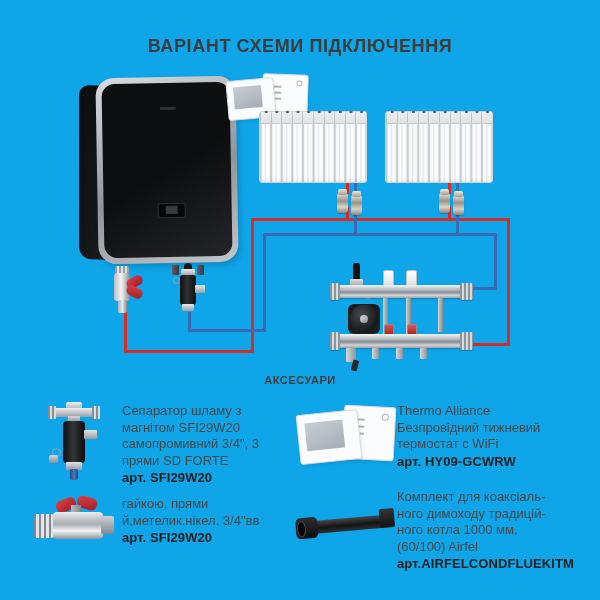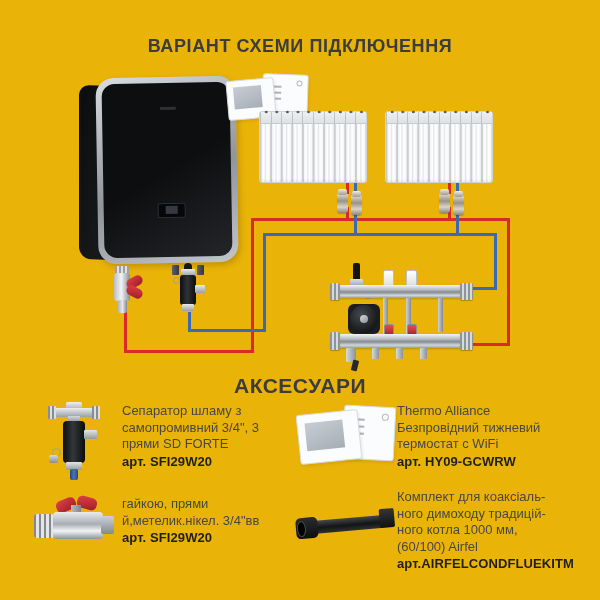--- a/index.html
+++ b/index.html
@@ -1,21 +1,21 @@
 <!DOCTYPE html>
 <html style="--supply: #d92a2a; --return: #3b6ab5;"><head>
 <meta charset="utf-8">
 <style>
   html,body{margin:0;padding:0;}
   body{font-family:"Liberation Sans", sans-serif; background:#fff;}
-  #canvas{position:relative;width:600px;height:600px;background:#eab308;overflow:hidden;margin:0 auto;}
+  #canvas{position:relative;width:600px;height:600px;background:#0ea5e9;overflow:hidden;margin:0 auto;}
 
   .hdr{position:absolute;left:0;width:600px;text-align:center;color:#3c3c3c;font-weight:700;}
   #title{top:36px;font-size:18px;letter-spacing:.6px;}
-  #acc-title{top:374px;font-size:21px;letter-spacing:.5px;}
+  #acc-title{top:374px;font-size:11px;letter-spacing:.5px;}
 
   
   .pp{position:absolute;}
   .red{background:var(--supply,#d92a2a);}
   .blue{background:var(--return,#3b6ab5);}
 
   
   .boiler-side{position:absolute;left:79px;top:86px;width:66px;height:174px;border-radius:10px 0 0 12px;
     background:linear-gradient(100deg,#0b0c0d,#202225 85%);transform:skewY(2deg);}
   .boiler-front{position:absolute;left:97px;top:77px;width:140px;height:186px;border-radius:18px;
@@ -231,20 +231,21 @@
       <i class="asep-neck"></i>
       <i class="asep-body"></i>
       <i class="asep-side"></i>
       <i class="asep-bot"></i>
       <i class="asep-blue"></i>
       <i class="asep-chain"></i>
       <i class="asep-cap"></i>
     </div>
     <div class="acc-text" style="left:122px;top:403px">
       <span class="t-line">Сепаратор шламу з</span>
+      <span class="t-line">магнітом SFI29W20</span>
       <span class="t-line">самопромивний 3/4", 3</span>
       <span class="t-line">прями SD FORTE</span>
       <span class="t-art">арт. SFI29W20</span>
     </div>
   </div>
 
   <div>
     <div>
       <div class="tst-unit" style="left:343px;top:406px;width:50px;height:52px;transform:rotate(3deg)">
         <i class="tst-line" style="left:9px;top:12px;width:11px"></i>

